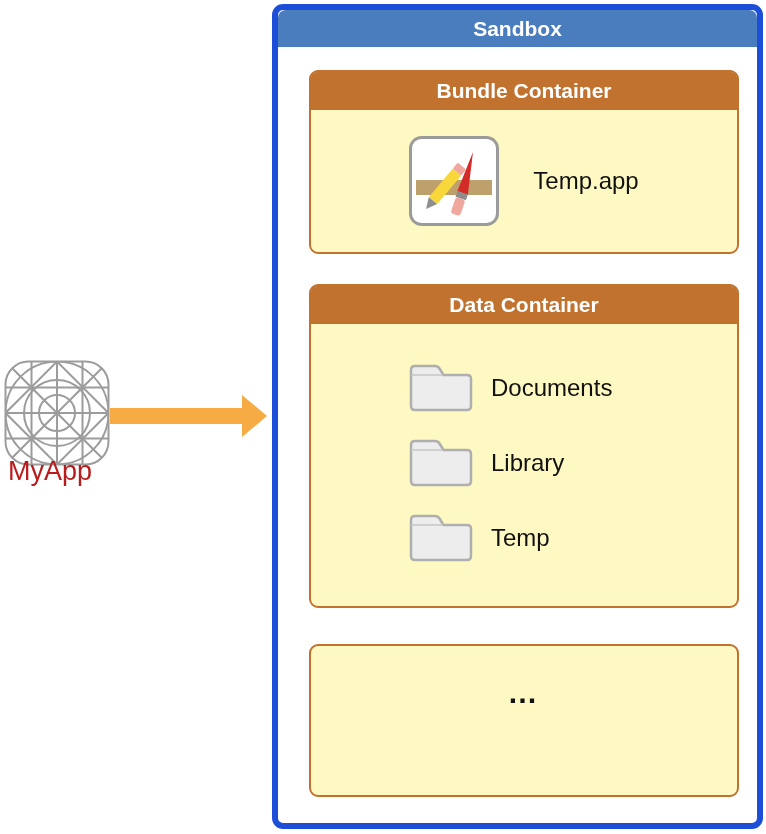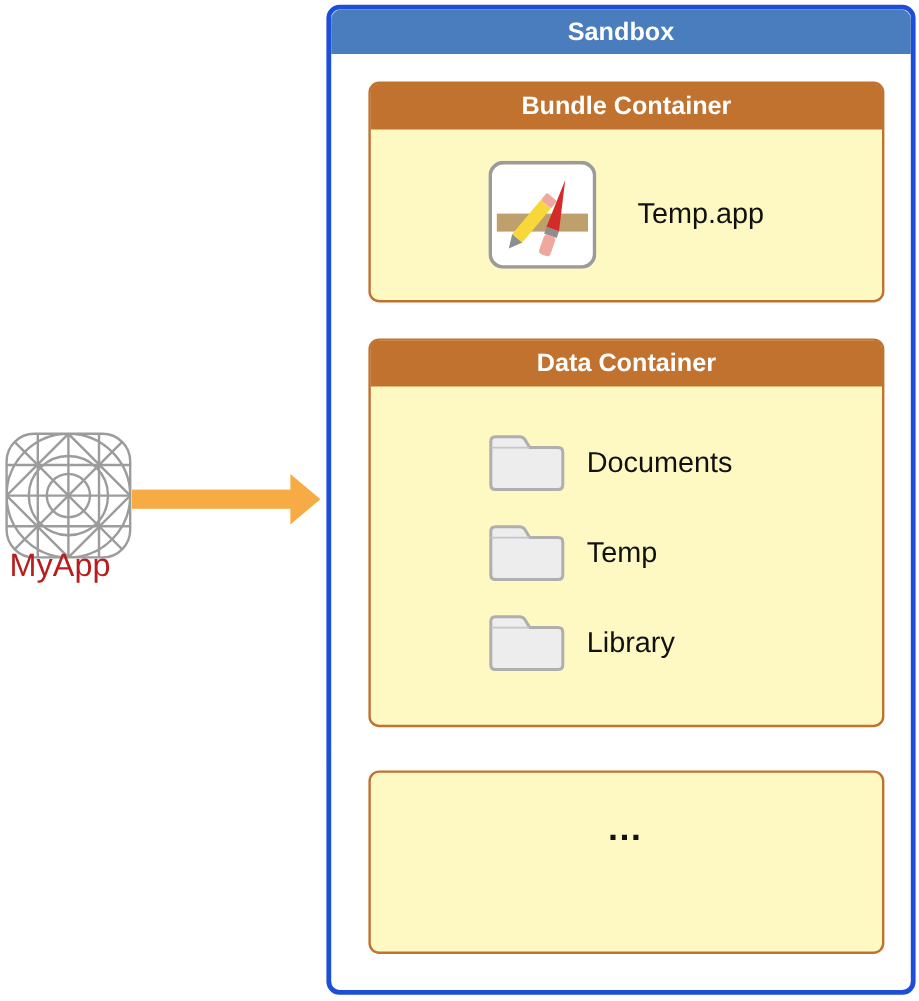--- a/index.html
+++ b/index.html
@@ -9,21 +9,21 @@
 
   
   .wire-icon{left:4px;top:359px;width:106px;height:108px;}
   .myapp-label{left:8px;top:456px;font-size:27px;color:#b91c1c;}
 
   
   .arrow-svg{left:110px;top:394px;width:158px;height:44px;}
 
   
   .sandbox{left:272px;top:4px;width:491px;height:825px;background:#fff;
-           border:4px solid #1d4ed8;border-radius:11px;box-sizing:border-box;}
+           border:6px solid #1d4ed8;border-radius:11px;box-sizing:border-box;}
   .sandbox-header{position:absolute;left:0;top:0;width:100%;height:37px;
            background:#4A7DBE;border-radius:8px 8px 0 0;
            display:flex;align-items:center;justify-content:center;
            color:#fff;font-weight:bold;font-size:21px;}
 
   
   .obox{position:absolute;left:31px;width:430px;background:#fef9c3;
         border:2px solid #C1722F;border-radius:9px;box-sizing:border-box;}
   .obox-header{height:38px;background:#C1722F;border-radius:6px 6px 0 0;
         display:flex;align-items:center;justify-content:center;
@@ -114,29 +114,29 @@
             <path d="M4 13 H36" stroke="#C6C6C6" stroke-width="1.5" fill="none"></path>
           </svg>
           <span class="folder-label">Documents</span>
         </div>
 
         <div class="folder-row">
           <svg width="68" height="52" viewBox="0 0 68 52">
             <path d="M4 44 V8 Q4 4 8 4 H28 Q31 4 32.5 6.5 L36.5 13 H60 Q64 13 64 17 V44 Q64 48 60 48 H8 Q4 48 4 44 Z" fill="#EDEDED" stroke="#AFAFAF" stroke-width="2.5" stroke-linejoin="round"></path>
             <path d="M4 13 H36" stroke="#C6C6C6" stroke-width="1.5" fill="none"></path>
           </svg>
-          <span class="folder-label">Temp</span>
+          <span class="folder-label">Library</span>
         </div>
 
         <div class="folder-row">
           <svg width="68" height="52" viewBox="0 0 68 52">
             <path d="M4 44 V8 Q4 4 8 4 H28 Q31 4 32.5 6.5 L36.5 13 H60 Q64 13 64 17 V44 Q64 48 60 48 H8 Q4 48 4 44 Z" fill="#EDEDED" stroke="#AFAFAF" stroke-width="2.5" stroke-linejoin="round"></path>
             <path d="M4 13 H36" stroke="#C6C6C6" stroke-width="1.5" fill="none"></path>
           </svg>
-          <span class="folder-label">Library</span>
+          <span class="folder-label">Temp</span>
         </div>
 
       </div>
     </div>
 
     <div class="obox icloud">
       <div class="ellipsis-wrap">
         <span class="ellipsis">…</span>
       </div>
     </div>

